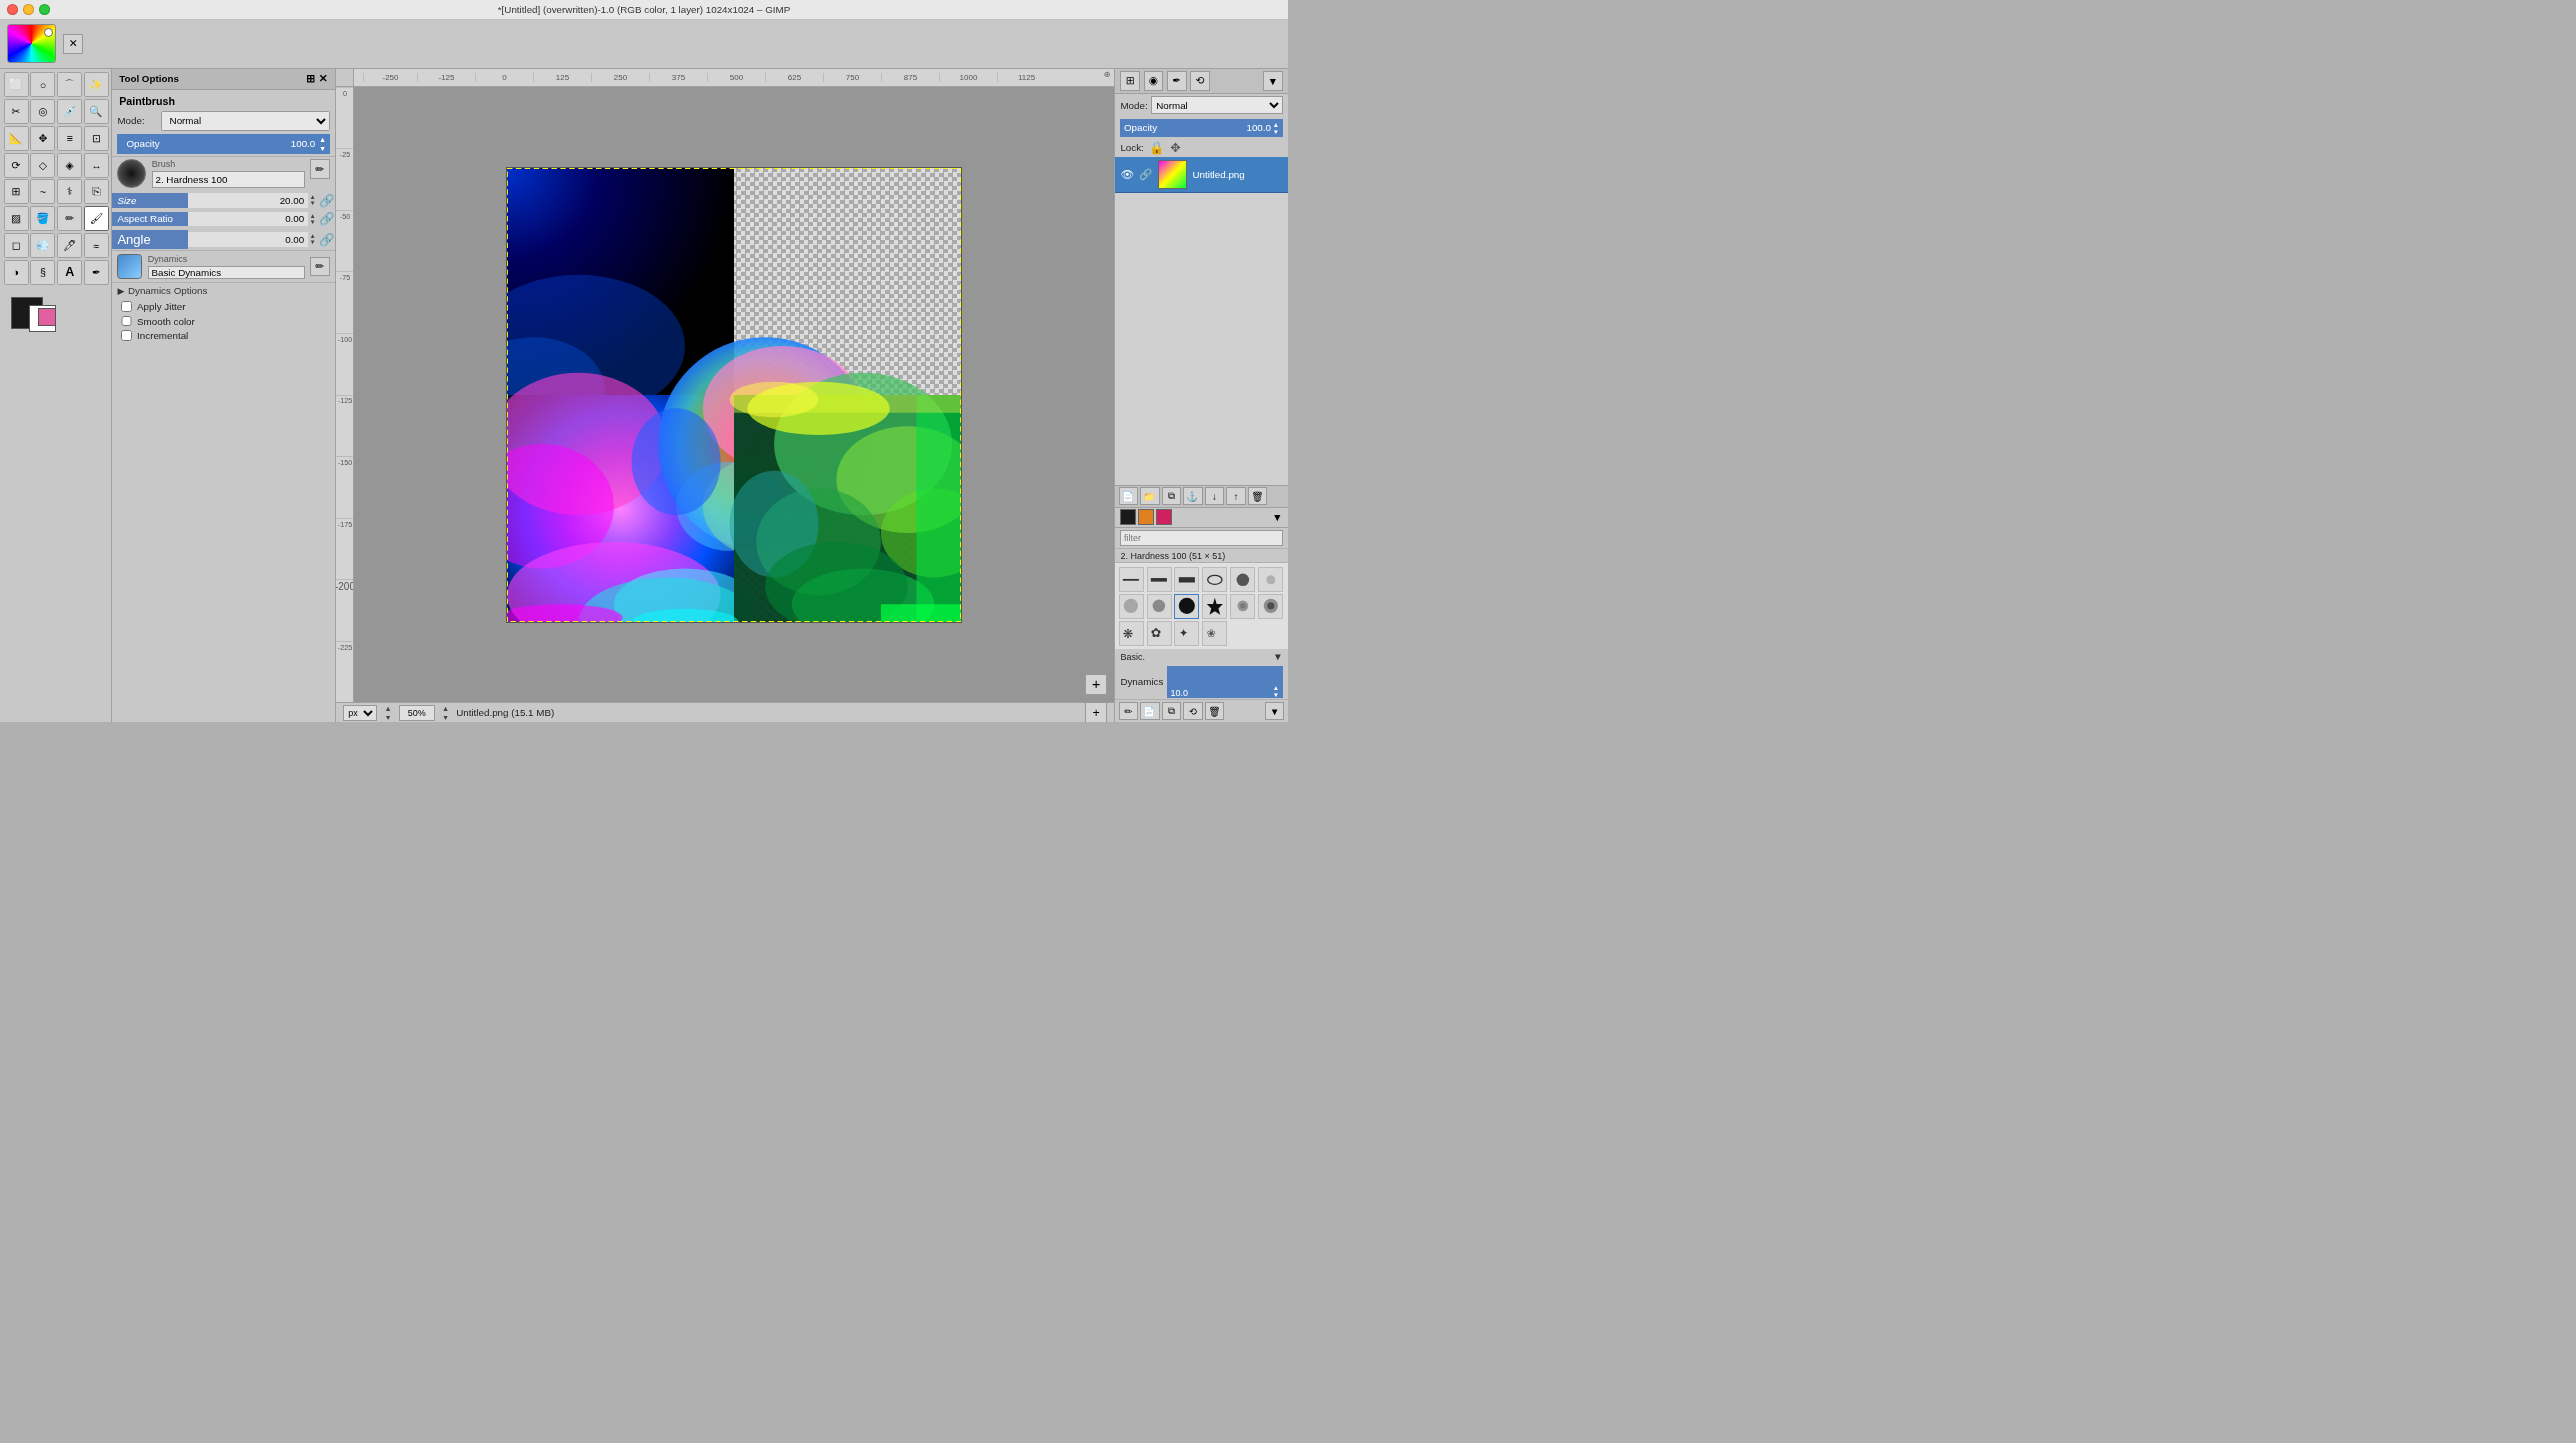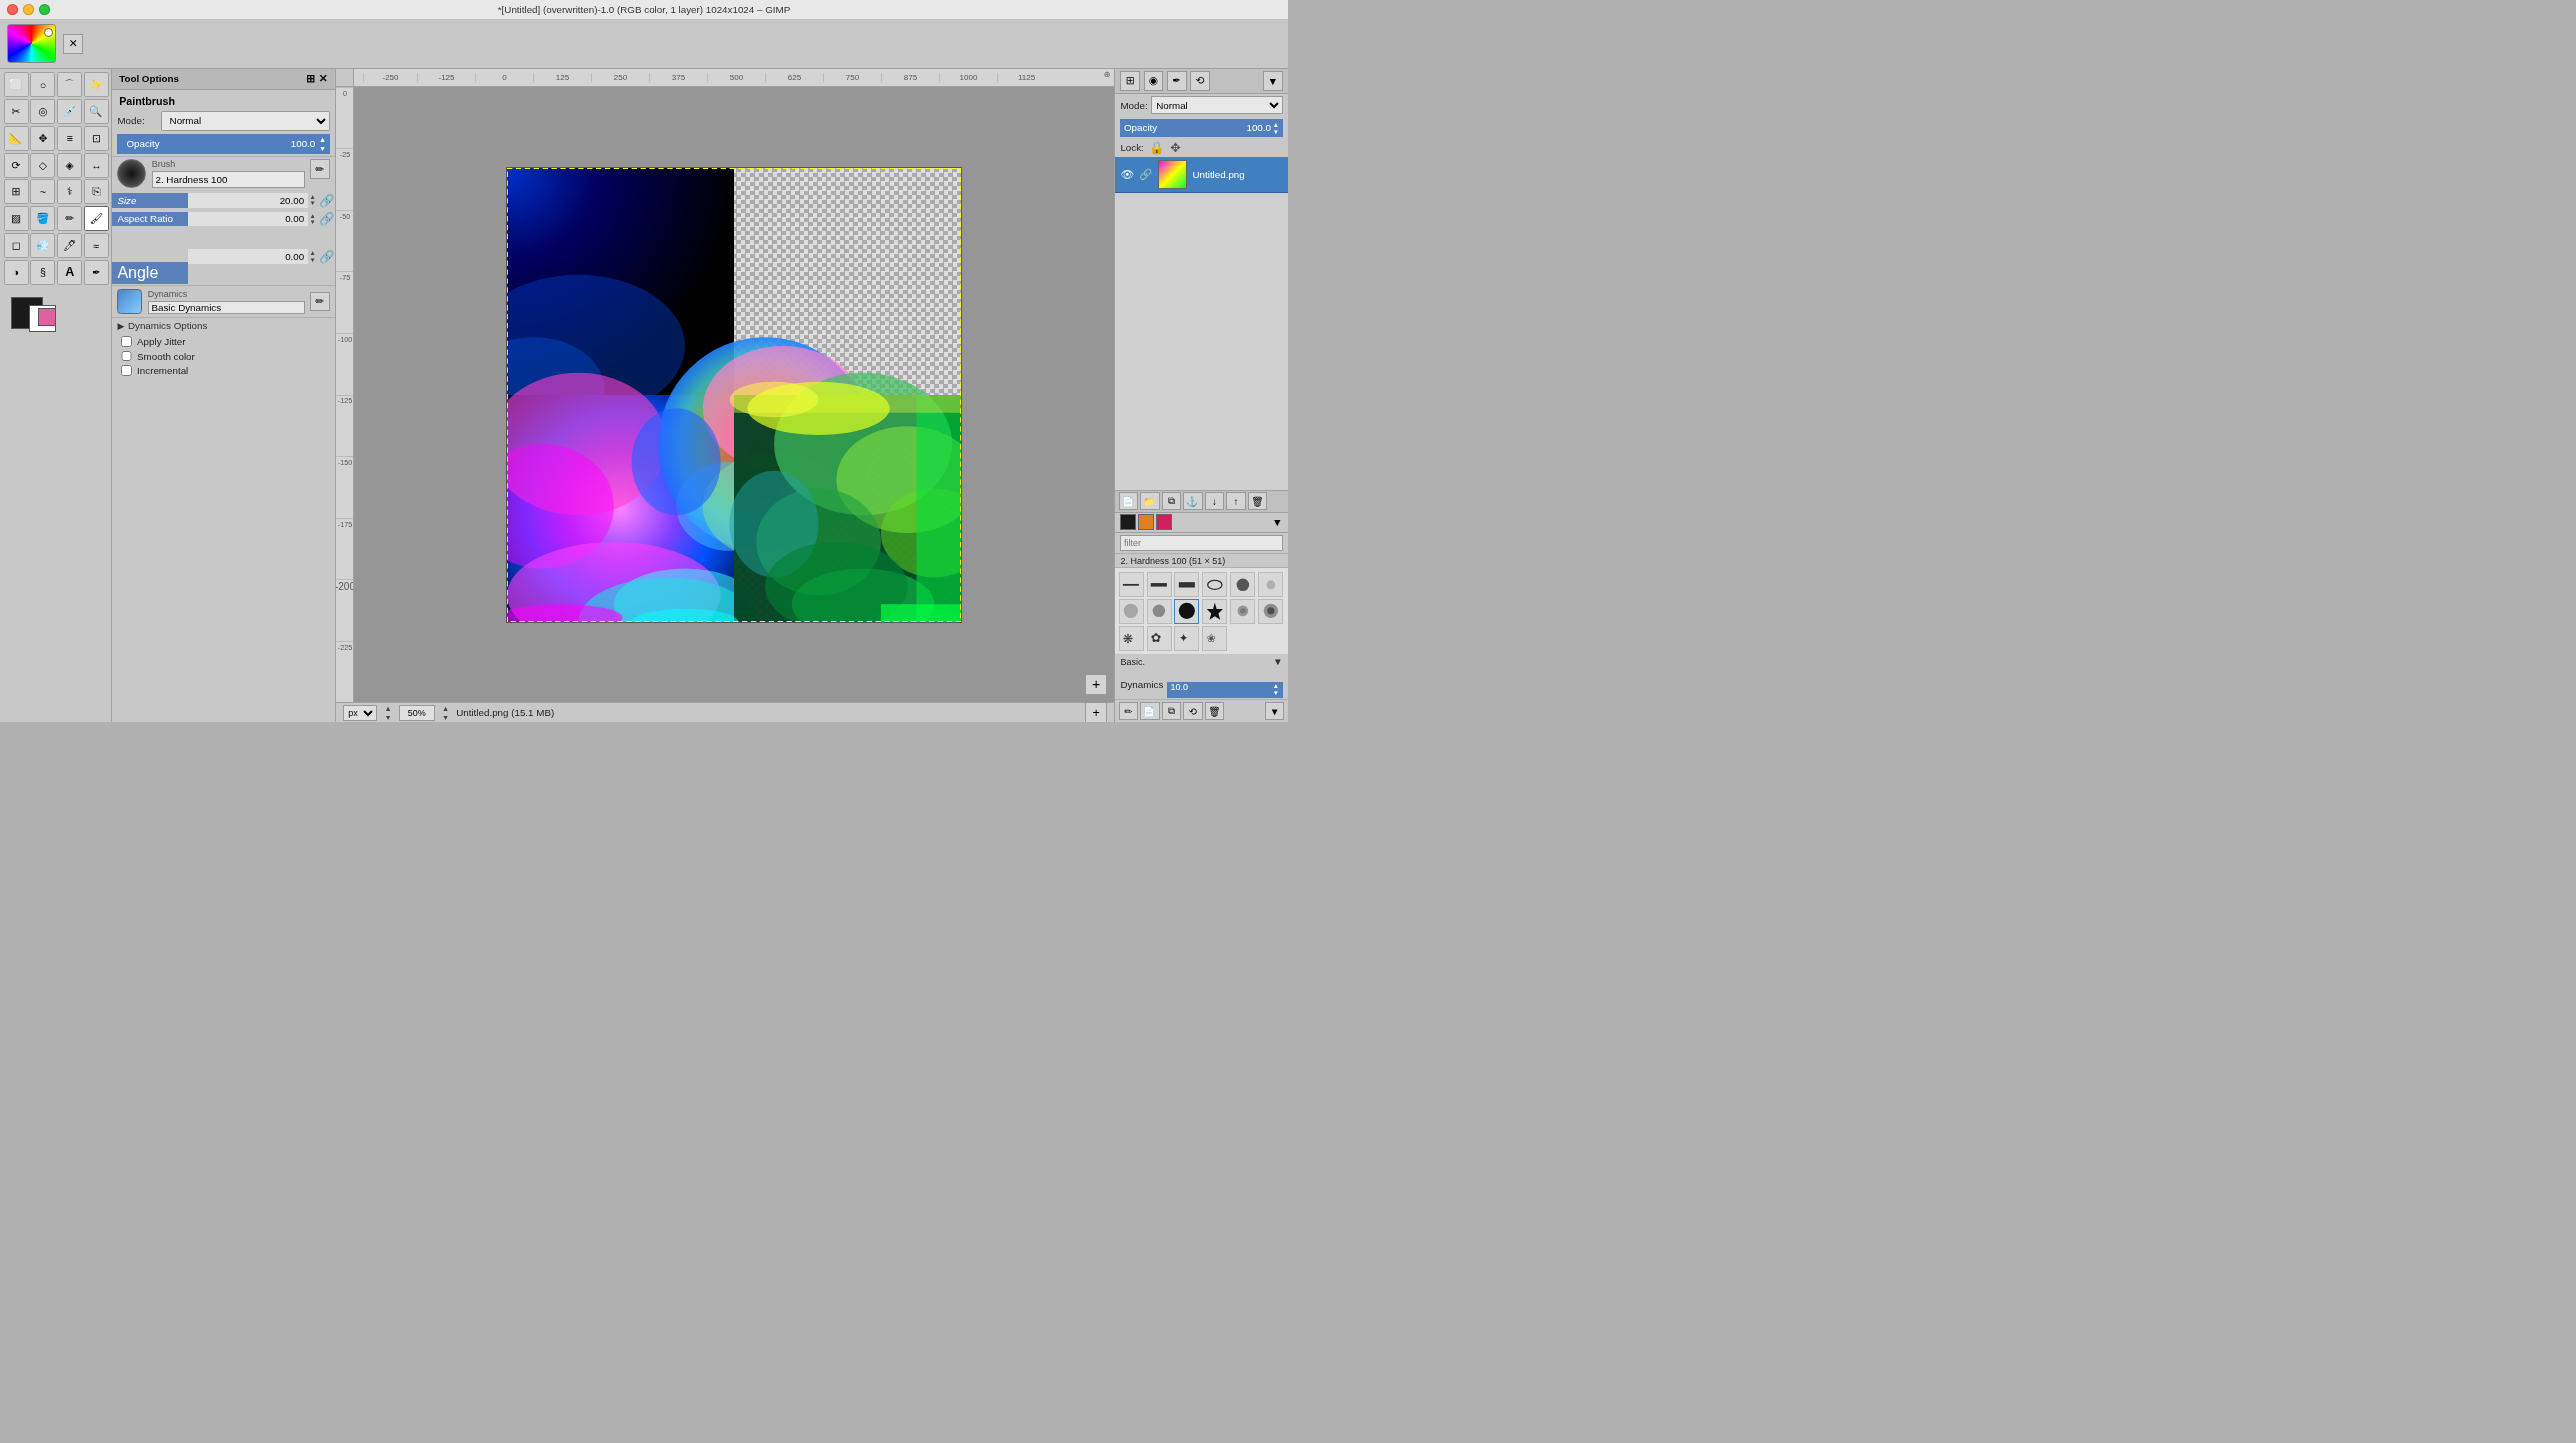--- a/index.html
+++ b/index.html
@@ -477,26 +477,25 @@
     .spacing-row {
       display: flex;
       align-items: center;
       padding: 1.8px 5.4px;
       gap: 3.6px;
     }
     .spacing-label { font-size: 9.8px; color: #222; }
     .spacing-slider {
       flex: 1;
       background: #5080c0;
-      height: 16px;
-      display: flex;
-      align-items: flex-start;
+      height: 32px;
+      display: flex;
+      align-items: flex-end;
       justify-content: space-between;
       padding: 0 3.6px;
-      margin-top: 11px;
     }
 
     .brushes-edit-bar {
       display: flex;
       align-items: center;
       padding: 1.8px 3.6px;
       gap: 1.8px;
       border-top: 0.9px solid #b0b0b0;
     }
     .be-btn {
@@ -660,21 +659,21 @@
         <div style="display:flex;flex-direction:column;margin-left:1.8px;">
           <span style="font-size:6.3px;color:#444;cursor:pointer;line-height:1;">▲</span>
           <span style="font-size:6.3px;color:#444;cursor:pointer;line-height:1;">▼</span>
         </div>
         <span style="margin-left:3.6px;font-size:12.5px;color:#888;cursor:pointer;">🔗</span>
       </div>
     </div>
 
     <div style="padding:1.8px 0;">
       <div style="display:flex;align-items:center;width:100%;">
-        <div style="background:#5a80bb;color:#fff;font-size:16px;padding:1.8px 5.4px;min-width:76px;margin-top:32px;">Angle</div>
+        <div style="background:#5a80bb;color:#fff;font-size:13px;padding:1.8px 5.4px;min-width:76px;">Angle</div>
         <input type="text" style="font-size: 9.8px; background: rgb(224, 224, 224); border: none; padding: 1.8px 3.6px; min-width: 49px; text-align: right;" value="0.00">
         <div style="display:flex;flex-direction:column;margin-left:1.8px;">
           <span style="font-size:6.3px;color:#444;cursor:pointer;line-height:1;">▲</span>
           <span style="font-size:6.3px;color:#444;cursor:pointer;line-height:1;">▼</span>
         </div>
         <span style="margin-left:3.6px;font-size:12.5px;color:#888;cursor:pointer;">🔗</span>
       </div>
     </div>
 
     <div class="dynamics-row">

